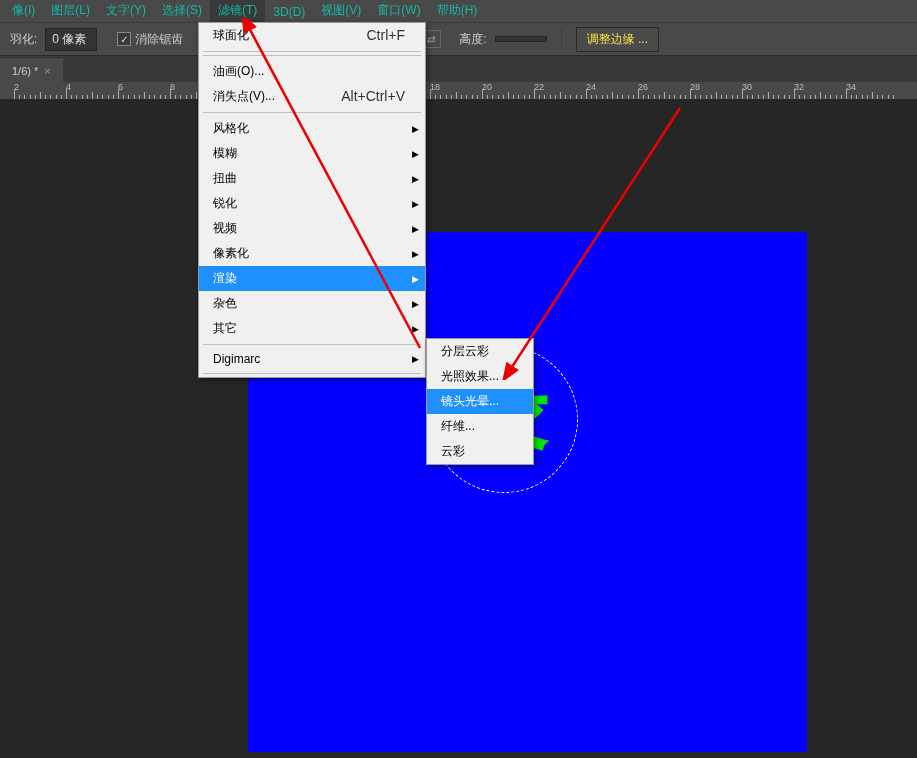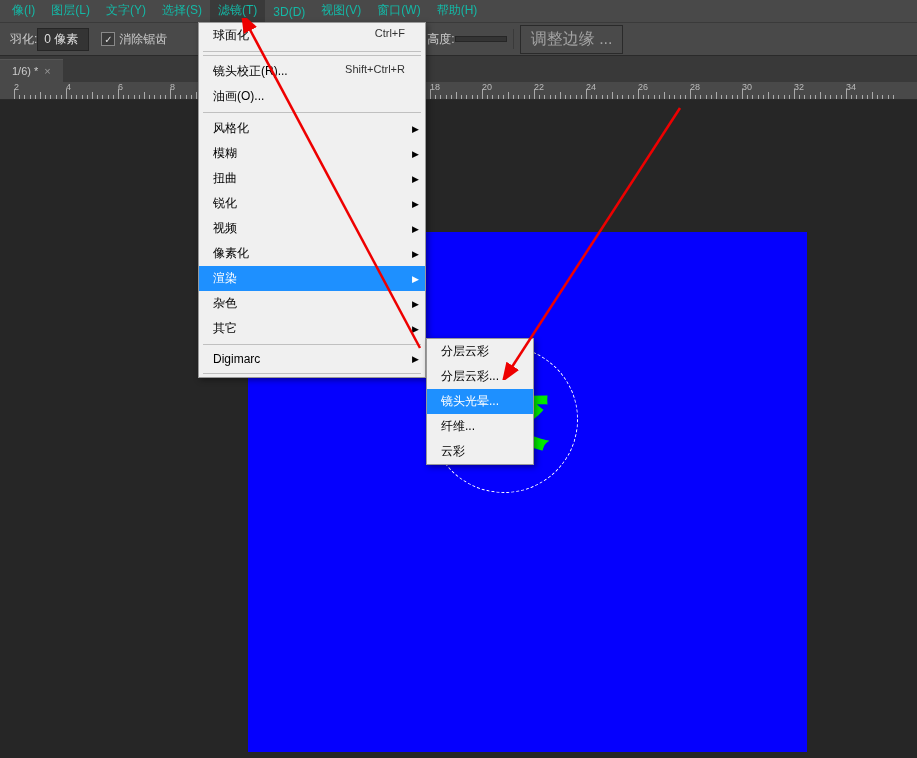--- a/index.html
+++ b/index.html
@@ -2,45 +2,45 @@
 <html><head>
   <meta charset="utf-8">
   <style>
     * { margin: 0; padding: 0; box-sizing: border-box; font-family: "Microsoft YaHei", sans-serif; }
     body { background: #494949; width: 917px; height: 758px; overflow: hidden; position: relative; }
     
     .menubar { background: #494949; height: 22px; display: flex; align-items: flex-end; padding-left: 4px; font-size: 12px; color: #14b8a6; }
     .menubar-item { padding: 3px 8px; cursor: pointer; }
     .menubar-item.active { background: #3a3a3a; }
     
-    .optionbar { background: #494949; height: 34px; display: flex; align-items: center; padding-left: 10px; font-size: 12px; color: #ccc; border-top: 1px solid #3a3a3a; border-bottom: 1px solid #2a2a2a; }
+    .optionbar { background: #494949; height: 34px; display: flex; align-items: center; padding-left: 10px; font-size: 12px; color: #ccc; border-top: 1px solid #3a3a3a; border-bottom: 1px solid #2a2a2a; gap: 8px; }
     .input-box { background: #343434; border: 1px solid #262626; color: #ddd; padding: 2px 6px; font-size: 12px; width: 52px; }
     .checkbox-wrap { display: flex; align-items: center; gap: 4px; margin-left: 12px; }
     .checkbox { width: 14px; height: 14px; border: 1px solid #888; background: #3a3a3a; display: inline-flex; align-items: center; justify-content: center; font-size: 10px; color: #ddd; }
     .divider { width: 1px; height: 20px; background: #3a3a3a; margin: 0 6px; }
-    .btn { background: #4a4a4a; border: 1px solid #2a2a2a; color: #a3a3a3; padding: 3px 10px; font-size: 16px; cursor: pointer; }
+    .btn { background: #4a4a4a; border: 1px solid #2a2a2a; color: #fde047; padding: 3px 10px; font-size: 12px; cursor: pointer; }
     .icon-cube { width:20px; height:18px; border:1px solid #666; display:inline-flex; align-items:center; justify-content:center; color:#999; font-size:11px; }
     
     .tabbar { background: #393939; height: 26px; display: flex; align-items: flex-end; padding-left: 0; }
     .doc-tab { background: #494949; color: #ccc; font-size: 11px; padding: 5px 12px; border-top: 1px solid #555; display: flex; align-items:center; gap:6px; }
     .close-x { color:#999; font-size:11px; cursor:pointer; }
     
     .ruler-horizontal { background: #494949; height: 18px; position: relative; border-bottom: 1px solid #2a2a2a; overflow: hidden; }
     .ruler-mark { position: absolute; top: 0; font-size: 9px; color: #bbb; }
     .ruler-tick { position: absolute; bottom: 0; width: 1px; height: 5px; background: #aaa; }
     
     .canvas-area { background: #262626; position: relative; height: 658px; overflow: hidden; }
     .canvas { position: absolute; left: 248px; top: 132px; width: 559px; height: 520px; background: #0500FE; }
     .selection-circle { position: absolute; left: 430px; top: 246px; width: 148px; height: 147px; border-radius: 50%; border: 1.5px dashed #fff; }
     .green-char { position: absolute; left: 442px; top: 256px; font-size: 108px; font-weight: bold; color: #00E800; line-height: 1; font-family: "SimHei","Microsoft YaHei"; user-select:none; }
     
     .dropdown { position: absolute; background: #f0f0f0; border: 1px solid #999; box-shadow: 2px 2px 6px rgba(0,0,0,0.4); font-size: 12px; color: #000; z-index: 100; }
     .dropdown-item { padding: 4px 20px 4px 14px; display: flex; justify-content: space-between; gap: 30px; white-space: nowrap; cursor: pointer; position: relative; }
     .dropdown-item.highlighted { background: #1e90ff; color: #fff; }
-    .dropdown-item .shortcut { color: #333; font-size: 11px; }
+    .dropdown-item .shortcut { color: #333; font-size: 14px; }
     .dropdown-sep { height: 1px; background: #c0c0c0; margin: 3px 4px; }
     .submenu-arrow { position: absolute; right: 6px; top: 50%; transform: translateY(-50%); font-size: 9px; }
     
     .main-dropdown { left: 198px; top: 22px; width: 228px; }
     .sub-dropdown { left: 426px; top: 338px; width: 108px; }
     
     .arrow { position: absolute; z-index: 200; pointer-events: none; }
   </style>
 </head>
 <body>
@@ -275,25 +275,25 @@
 </div>
 
 <div class="dropdown main-dropdown" id="dd-main">
     <div class="dropdown-item">
       <span>球面化</span>
       <span class="shortcut">Ctrl+F</span>
     </div>
     <div class="dropdown-sep"></div>
     <div class="dropdown-sep"></div>
     <div class="dropdown-item">
-      <span>镜头校正(R)...</span>
-      <span class="shortcut">Shift+Ctrl+R</span>
-    </div>
-    <div class="dropdown-item">
       <span>油画(O)...</span>
+    </div>
+    <div class="dropdown-item">
+      <span>消失点(V)...</span>
+      <span class="shortcut">Alt+Ctrl+V</span>
     </div>
     <div class="dropdown-sep"></div>
     <div class="dropdown-item">
       <span>风格化</span>
       <span class="submenu-arrow">▶</span>
     </div>
     <div class="dropdown-item">
       <span>模糊</span>
       <span class="submenu-arrow">▶</span>
     </div>
@@ -331,21 +331,21 @@
       <span class="submenu-arrow">▶</span>
     </div>
     <div class="dropdown-sep"></div>
   </div>
 
 <div class="dropdown sub-dropdown" id="dd-sub">
     <div class="dropdown-item">
       <span>分层云彩</span>
     </div>
     <div class="dropdown-item">
-      <span>分层云彩...</span>
+      <span>光照效果...</span>
     </div>
     <div class="dropdown-item highlighted">
       <span>镜头光晕...</span>
     </div>
     <div class="dropdown-item">
       <span>纤维...</span>
     </div>
     <div class="dropdown-item">
       <span>云彩</span>
     </div>

